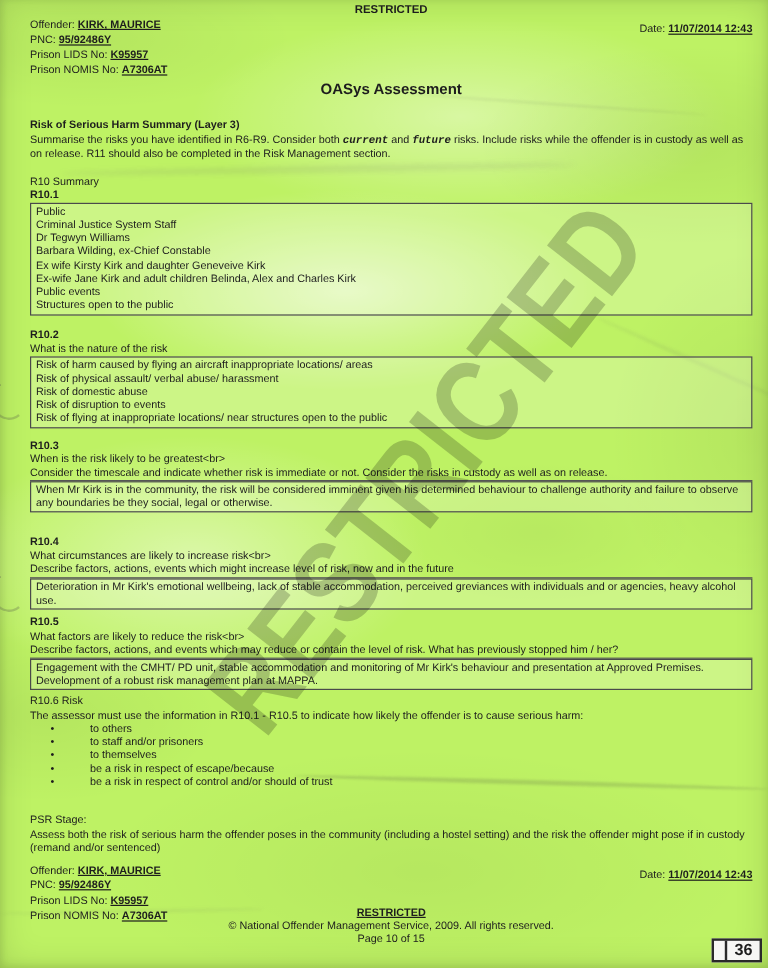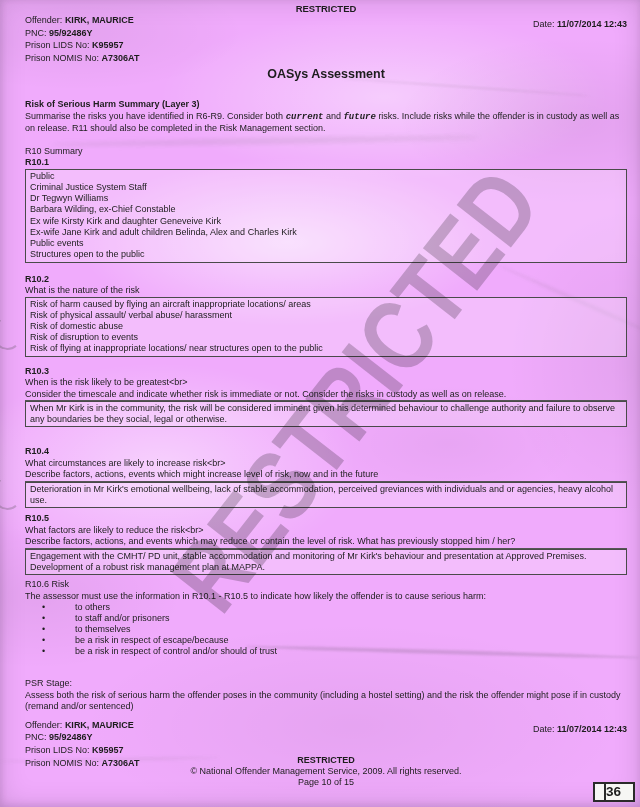--- a/index.html
+++ b/index.html
@@ -1,18 +1,18 @@
 <!DOCTYPE html>
 <html><head>
 <meta charset="utf-8">
 <style>
   html,body{margin:0;padding:0;background:#b9b8b5;}
   .page{
     position:relative;width:640px;height:807px;overflow:hidden;
-    background:#f0abfc;
+    background:#bef264;
     color:#1d1d1d;
     font-family:"Liberation Sans",sans-serif;
     box-shadow:inset 0 0 28px rgba(0,0,0,0.13), inset 0 -3px 8px rgba(0,0,0,0.07), inset 2px 0 6px rgba(0,0,0,0.06);
   }
   .page::before{
     content:"";position:absolute;inset:0;pointer-events:none;z-index:1;
     background:
       radial-gradient(ellipse 260px 90px at 12% 4%, rgba(0,0,0,0.05), transparent 65%),
       radial-gradient(ellipse 300px 140px at 90% 15%, rgba(0,0,0,0.055), transparent 60%),
       radial-gradient(ellipse 200px 260px at 98% 45%, rgba(0,0,0,0.05), transparent 60%),
@@ -24,21 +24,21 @@
       radial-gradient(ellipse 320px 120px at 60% 12%, rgba(255,255,255,0.4), transparent 70%);
   }
   .crease{position:absolute;pointer-events:none;z-index:1;border-radius:50%;}
   .c1{left:340px;top:86px;width:250px;height:2px;background:rgba(90,90,90,0.10);transform:rotate(4deg);filter:blur(1px);}
   .c2{left:50px;top:138px;width:430px;height:6px;background:rgba(110,110,110,0.13);transform:rotate(-1deg);filter:blur(2px);}
   .c3{left:245px;top:650px;width:395px;height:4px;background:rgba(60,60,60,0.17);transform:rotate(1.6deg);filter:blur(1px);}
   .c4{left:0px;top:758px;width:220px;height:3px;background:rgba(90,90,90,0.09);transform:rotate(-1deg);filter:blur(1.5px);}
   .c5{left:490px;top:300px;width:180px;height:3px;background:rgba(90,90,90,0.10);transform:rotate(24deg);filter:blur(1.5px);}
 
   .content{position:absolute;left:25px;top:0;width:602px;z-index:2;font-size:9px;line-height:11.5px;}
-  .b{font-weight:bold;}
+  .b{font-weight:bold;text-decoration:underline;}
   .bi{font-weight:bold;font-style:italic;font-family:Liberation Mono, monospace;}
   .banner{text-align:center;font-weight:bold;font-size:9.5px;padding-top:3px;line-height:11px;}
   .idblock{position:relative;line-height:12.6px;}
   .daterow{position:absolute;right:0;top:4px;}
   .title{text-align:center;font-weight:bold;font-size:12.5px;margin-top:3px;line-height:14px;}
   .sechead{font-weight:bold;margin-top:18px;}
   .intro{margin-top:0;}
   .r10label{margin-top:11px;}
   .qid{font-weight:bold;}
   .guide{border-bottom:1px solid #555;}
@@ -58,21 +58,21 @@
     text-align:center;line-height:120px;pointer-events:none;
     font-weight:bold;font-size:100px;color:rgba(103,103,103,0.34);
     transform:rotate(-52deg) scaleX(0.82);transform-origin:center;
     mix-blend-mode:multiply;white-space:nowrap;
   }
   .stamp{
     position:absolute;left:593px;top:782px;width:38px;height:16px;z-index:3;
     border:2px solid #2a2a2a;background:#f6f6f4;display:flex;align-items:stretch;
   }
   .stamp .cell1{width:9px;border-right:2px solid #2a2a2a;}
-  .stamp .cell2{flex:1;font-weight:bold;font-size:13.5px;line-height:16px;font-family:"Liberation Sans",sans-serif;}
+  .stamp .cell2{flex:1;text-align:center;font-weight:bold;font-size:13.5px;line-height:16px;font-family:"Liberation Sans",sans-serif;}
   .hole{
     position:absolute;left:-7px;width:26px;height:30px;border-radius:50%;z-index:3;
     border:2px solid transparent;border-left-color:rgba(70,70,70,0.55);border-bottom-color:rgba(70,70,70,0.25);
     transform:rotate(8deg);pointer-events:none;
   }
   .h1{top:316px;} .h2{top:476px;}
 </style>
 </head>
 <body>
 

